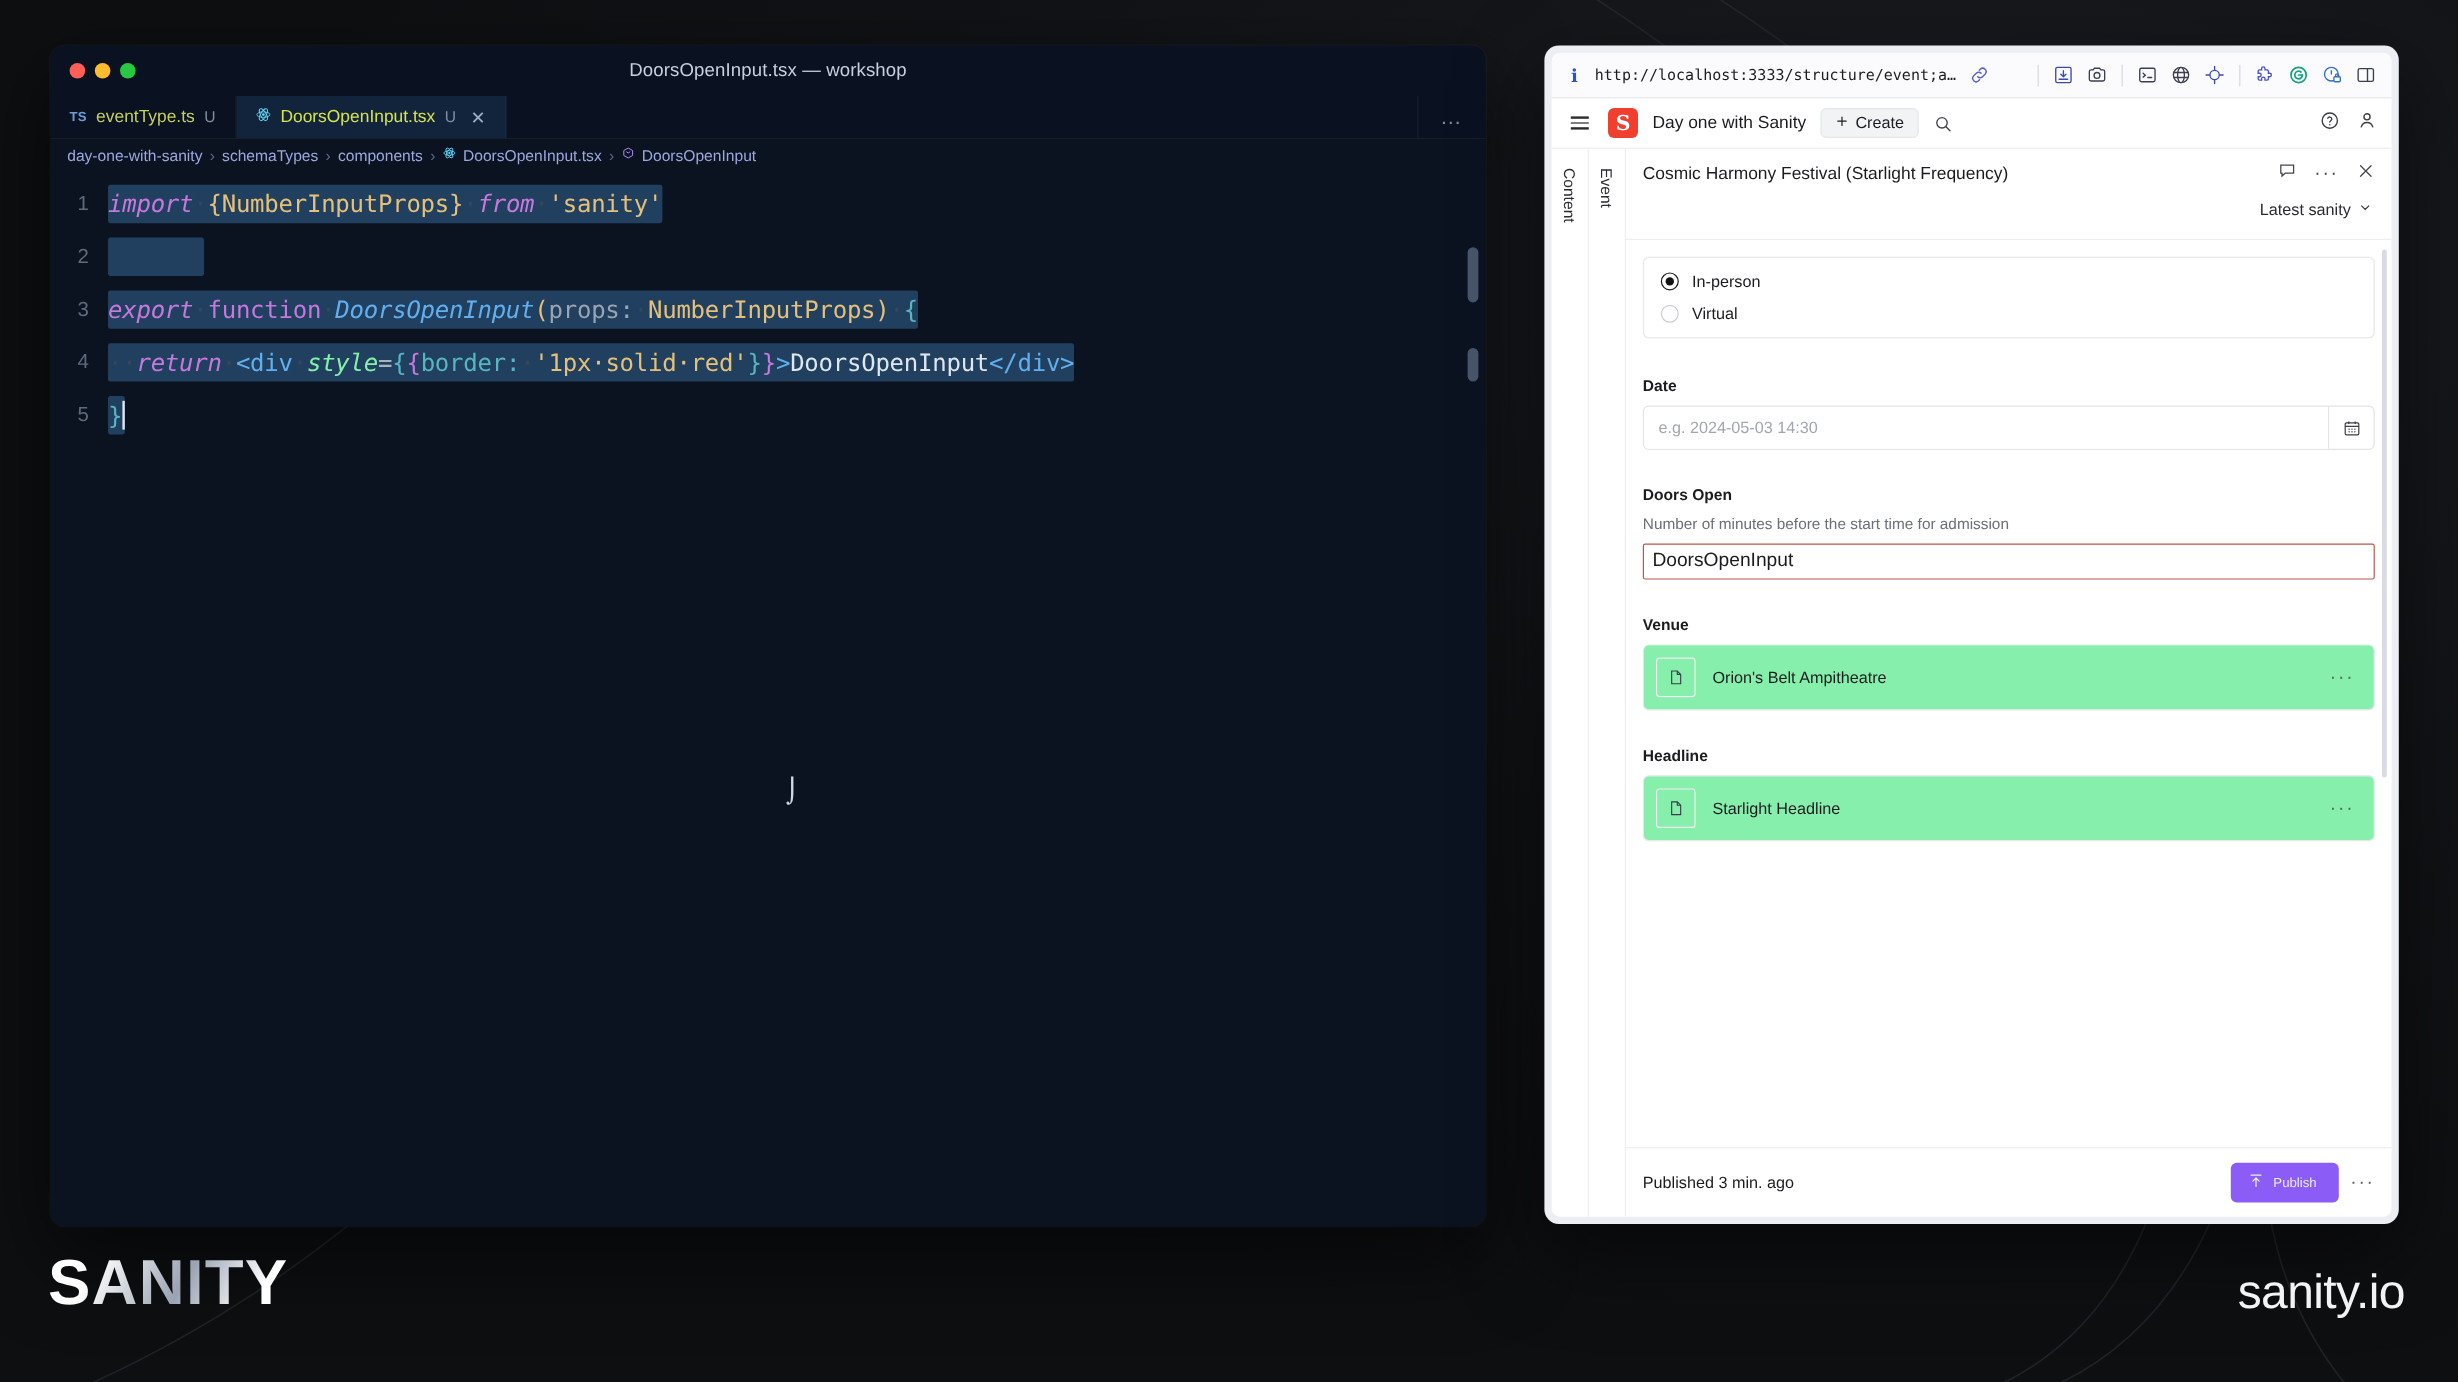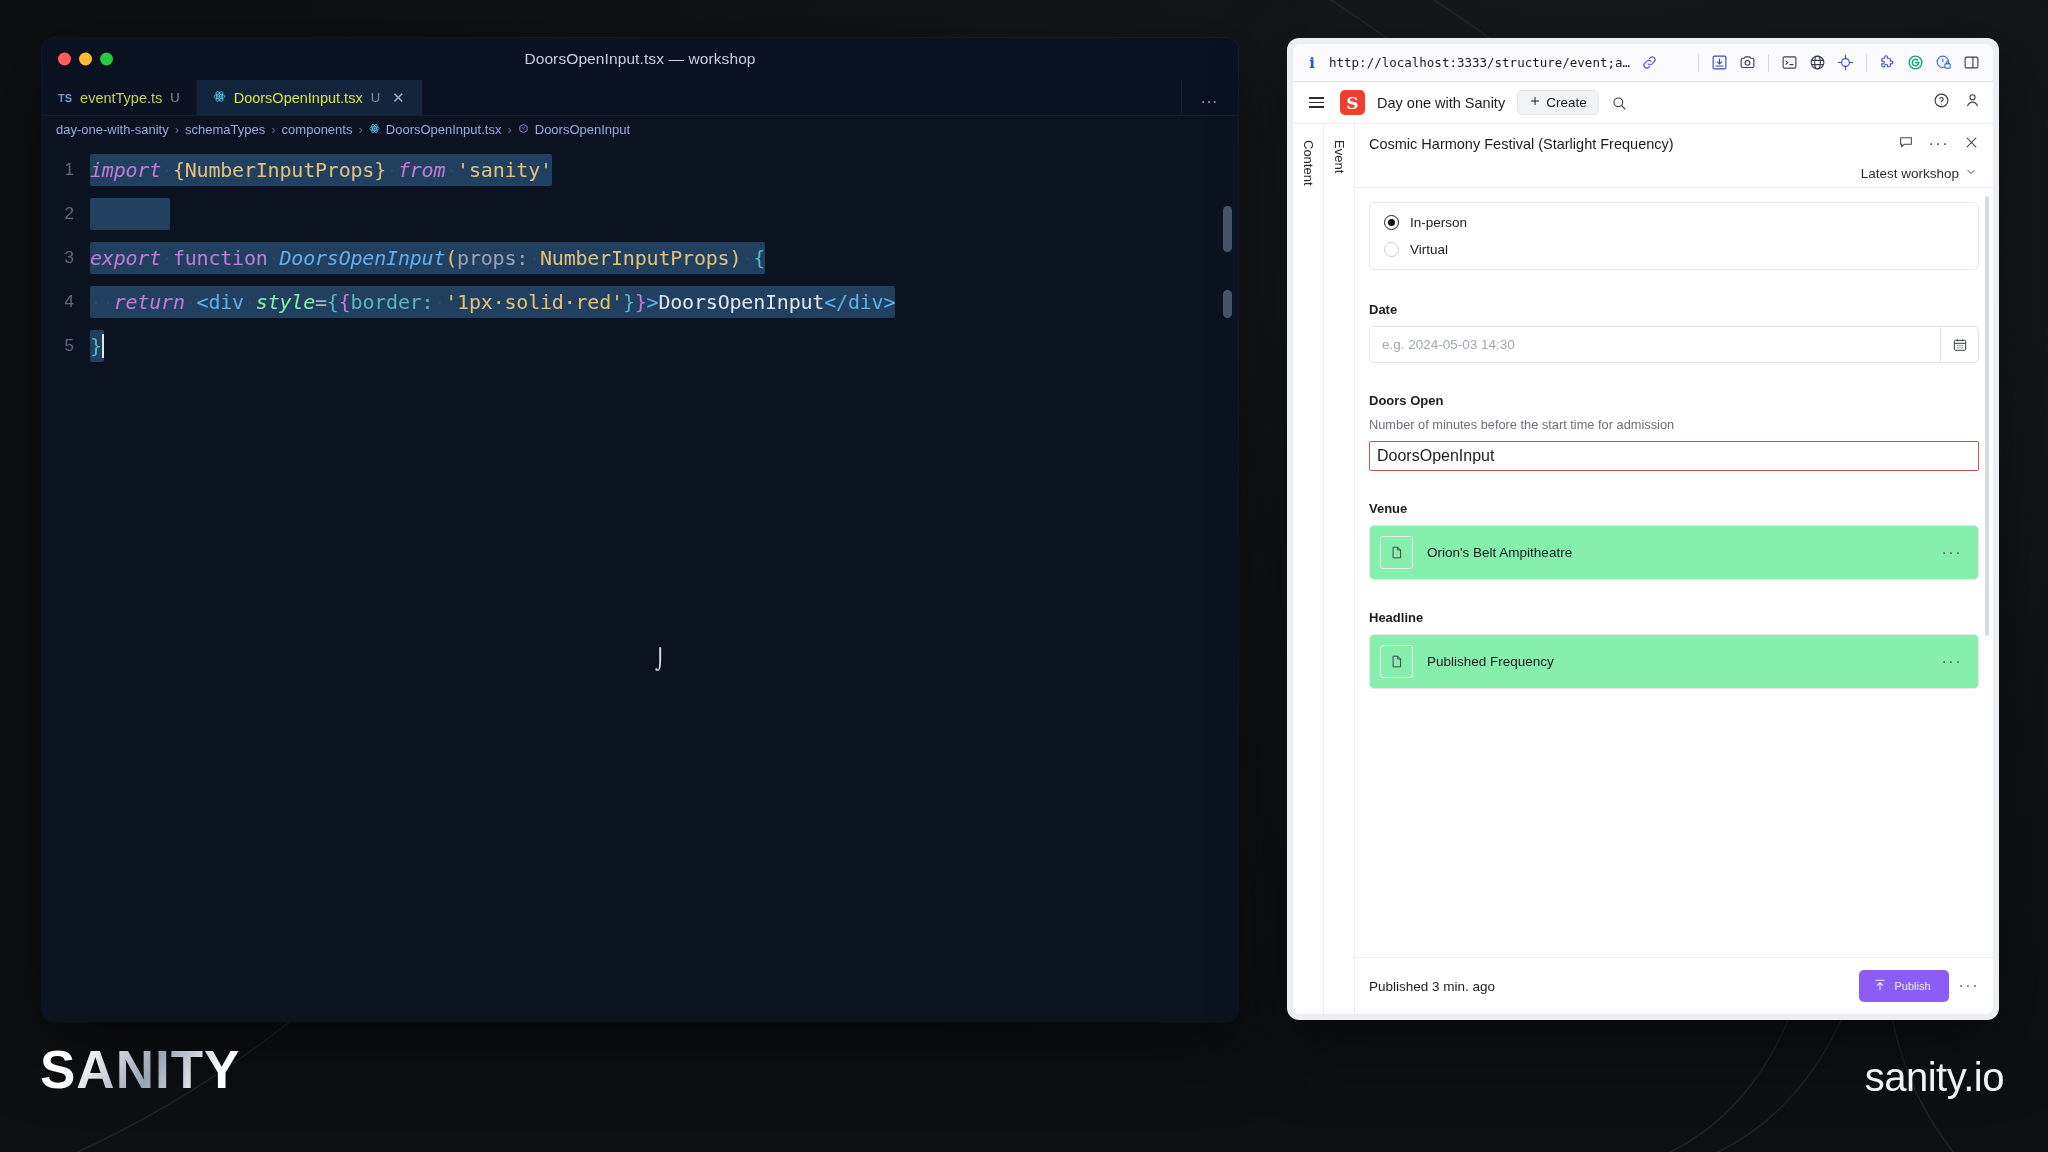--- a/index.html
+++ b/index.html
@@ -138,21 +138,21 @@
                 border: 1px solid #e5e6ea; border-radius: 5px; padding: 4px 11px;
                 font-size: 13.5px; color: #1b1c20; cursor: pointer; }
   .search-ic { color: #3d4047; display:flex; }
   .hdr-right { margin-left: auto; display: flex; align-items: center; gap: 14px; }
 
   .st-main { flex: 1 1 auto; display: flex; overflow: hidden; }
   .rail { width: 31px; border-right: 1px solid #eceef1; flex: 0 0 auto;
           display: flex; align-items: flex-start; justify-content: center; padding-top: 16px; }
   .rail span { writing-mode: vertical-rl; font-size: 13px; color: #2b2c31; }
 
-  .doc-pane { flex: 1 1 auto; display: flex; flex-direction: column; min-width: 0; }
+  .doc-pane { flex: 1 1 auto; display: flex; flex-direction: column; min-width: 0; gap: 11px; }
   .doc-head { padding: 10px 14px 6px 14px; flex: 0 0 auto; }
   .doc-head-row { display: flex; align-items: center; }
   .doc-title { font-size: 14.5px; color: #1b1c20; }
   .doc-head-icons { margin-left: auto; display: flex; align-items: center; gap: 15px;
                     color: #44474f; }
   .version-row { display: flex; justify-content: flex-end; align-items: center;
                  gap: 6px; margin-top: 12px; font-size: 13.5px; color: #2b2c31;
                  padding-right: 2px; cursor: pointer; }
 
   .form-scroll { flex: 1 1 auto; overflow: hidden; position: relative;
@@ -465,21 +465,21 @@
                 </span>
                 <span style="letter-spacing:1.5px;font-size:16px;line-height:10px;">···</span>
                 <span>
                   <svg width="15" height="15" viewBox="0 0 24 24" fill="none" stroke="currentColor" stroke-width="1.7" stroke-linecap="round">
                     <path d="M5 5l14 14M19 5L5 19"></path>
                   </svg>
                 </span>
               </span>
             </div>
             <div class="version-row">
-              <span>Latest workshop</span>
+              <span>Latest sanity</span>
               <span>
                 <svg width="12" height="12" viewBox="0 0 24 24" fill="none" stroke="currentColor" stroke-width="1.8" stroke-linecap="round">
                     <path d="M6 9l6 6 6-6"></path>
                   </svg>
               </span>
             </div>
           </div>
 
           <div class="form-scroll">
             <div class="form-inner">
@@ -531,21 +531,21 @@
 
               <div class="field">
                 <div class="f-label">Headline</div>
                 <div class="ref-card">
                   <span class="ref-ic">
                     <svg width="15" height="15" viewBox="0 0 24 24" fill="none" stroke="currentColor" stroke-width="1.5">
                       <path d="M6.5 3.5h7.5L18.5 8v12.5h-12z"></path>
                         <path d="M14 3.5V8h4.5"></path>
                     </svg>
                   </span>
-                  <span class="ref-title">Published Frequency</span>
+                  <span class="ref-title">Starlight Headline</span>
                   <span class="ref-more">···</span>
                 </div>
               </div>
 
             </div>
             <div class="sb-thumb"></div>
           </div>
 
           <div class="doc-footer">
             <span class="pub-status">Published 3 min. ago</span>

